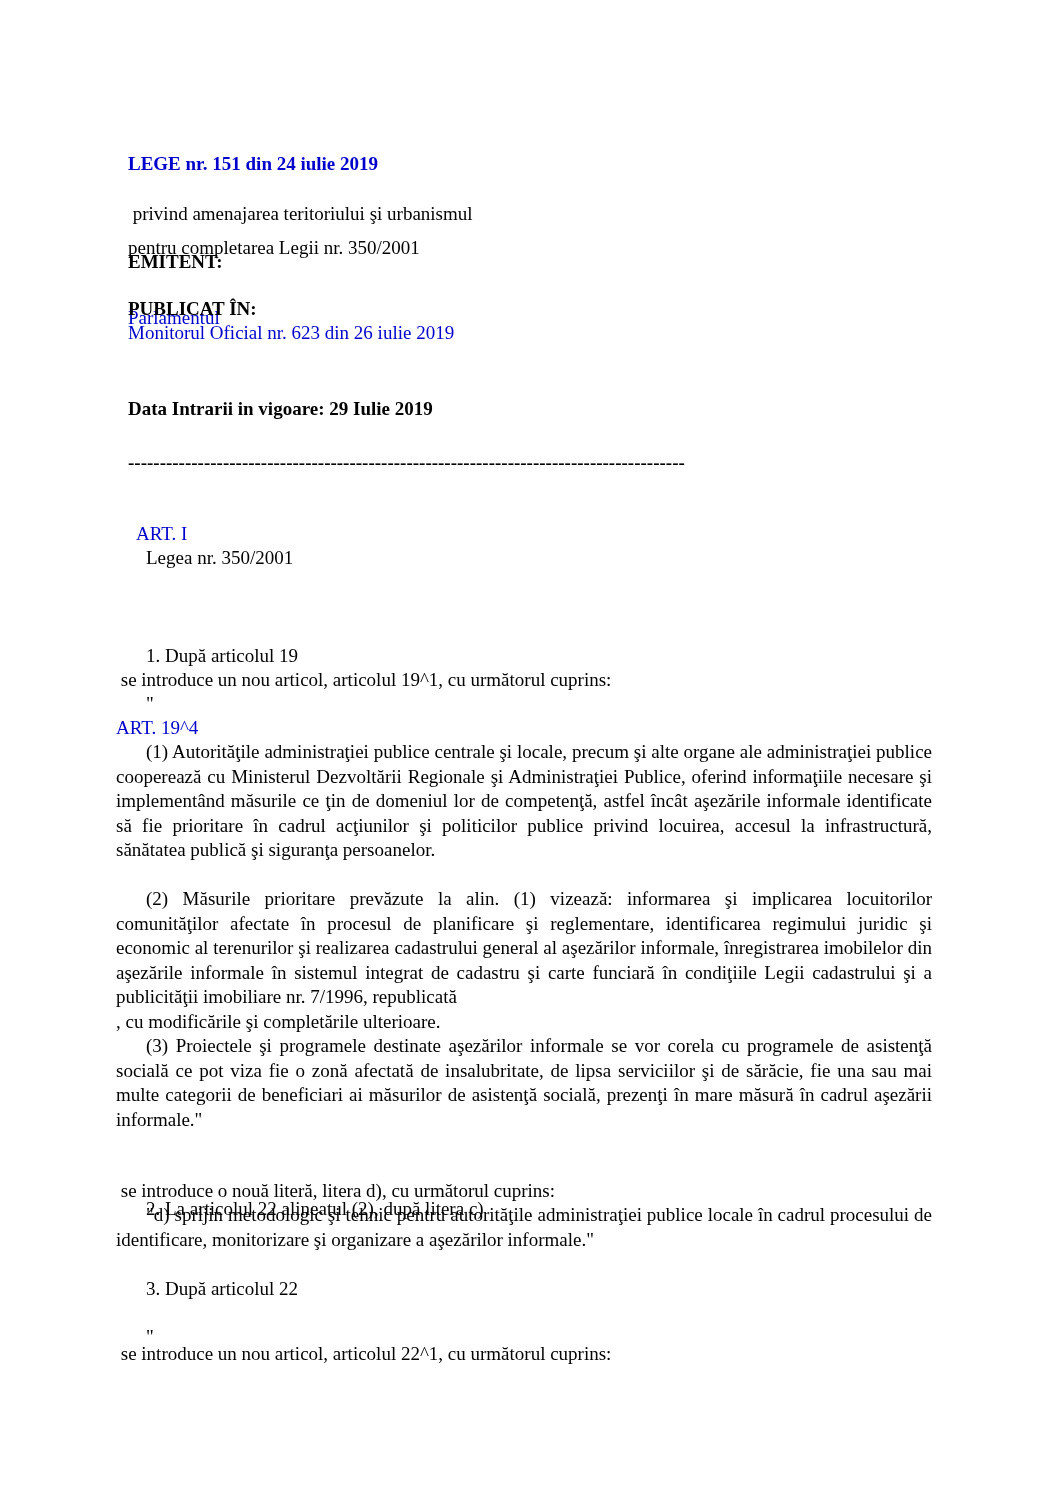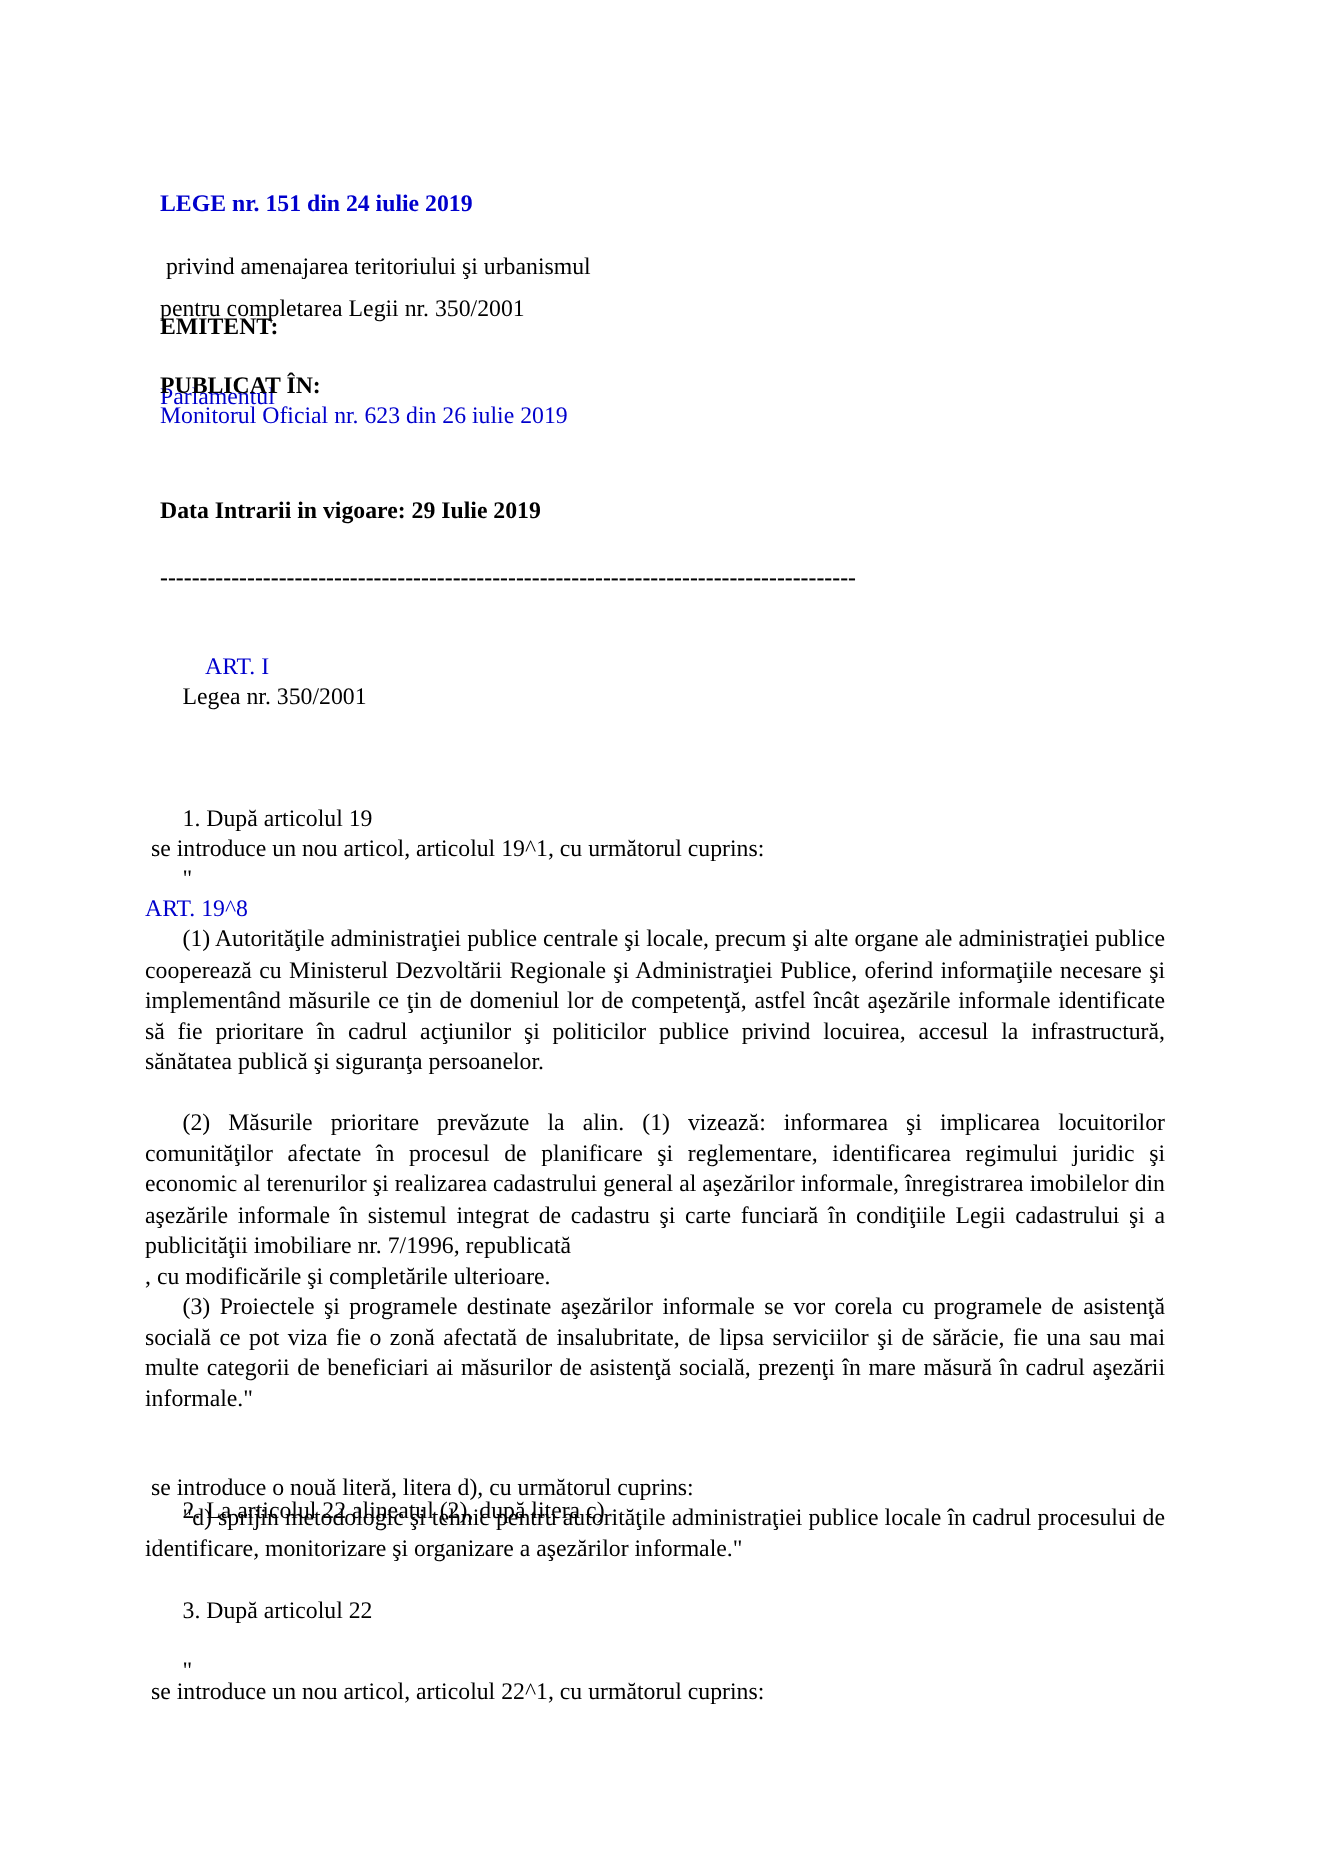--- a/index.html
+++ b/index.html
@@ -25,29 +25,29 @@
 
   <div class="blk bold" style="top:250px;">EMITENT:</div>
   <div class="blk blue" style="top:273px;margin-top:33px;">Parlamentul</div>
   <div class="blk bold" style="top:297px;">PUBLICAT ÎN:</div>
   <div class="blk blue" style="top:321px;">Monitorul Oficial nr. 623 din 26 iulie 2019</div>
 
   <div class="blk bold" style="top:397px;text-align:right;">Data Intrarii in vigoare: 29 Iulie 2019</div>
 
   <div class="sep">----------------------------------------------------------------------------------------</div>
 
-  <div class="blk blue" style="top:522px; left:164px;text-align:center;">ART. I</div>
+  <div class="blk blue" style="top:522px; left:136px;text-align:center;">ART. I</div>
   <div class="blk" style="top:546px; left:146px;">Legea nr. 350/2001</div>
 
 
   <div class="blk" style="top:644px; left:146px;text-align:right;">1. După articolul 19</div>
   <div class="blk" style="top:668px; left:116px; white-space: pre;"> se introduce un nou articol, articolul 19^1, cu următorul cuprins:</div>
   <div class="blk" style="top:692px; left:146px;">"</div>
 
-  <div class="blk blue" style="top:716px; left:116px;">ART. 19^8</div>
+  <div class="blk blue" style="top:716px; left:116px;">ART. 19^4</div>
 
   <div class="body-text j ind" style="top:740px;">(1) Autorităţile administraţiei publice centrale şi locale, precum şi alte organe ale administraţiei publice cooperează cu Ministerul Dezvoltării Regionale şi Administraţiei Publice, oferind informaţiile necesare şi implementând măsurile ce ţin de domeniul lor de competenţă, astfel încât aşezările informale identificate să fie prioritare în cadrul acţiunilor şi politicilor publice privind locuirea, accesul la infrastructură, sănătatea publică şi siguranţa persoanelor.</div>
   <div class="body-text j ind" style="top:887px;">(2) Măsurile prioritare prevăzute la alin. (1) vizează: informarea şi implicarea locuitorilor comunităţilor afectate în procesul de planificare şi reglementare, identificarea regimului juridic şi economic al terenurilor şi realizarea cadastrului general al aşezărilor informale, înregistrarea imobilelor din aşezările informale în sistemul integrat de cadastru şi carte funciară în condiţiile Legii cadastrului şi a publicităţii imobiliare nr. 7/1996, republicată</div>
   <div class="body-text" style="top:1010px;">, cu modificările şi completările ulterioare.</div>
   <div class="body-text j ind" style="top:1034px;">(3) Proiectele şi programele destinate aşezărilor informale se vor corela cu programele de asistenţă socială ce pot viza fie o zonă afectată de insalubritate, de lipsa serviciilor şi de sărăcie, fie una sau mai multe categorii de beneficiari ai măsurilor de asistenţă socială, prezenţi în mare măsură în cadrul aşezării informale."</div>
 
   <div class="blk" style="top:1197px; left:146px;text-align:center;">2. La articolul 22 alineatul (2), după litera c)</div>
   <div class="blk" style="top:1179px; left:116px; white-space: pre;"> se introduce o nouă literă, litera d), cu următorul cuprins:</div>
   <div class="body-text j ind" style="top:1203px;">"d) sprijin metodologic şi tehnic pentru autorităţile administraţiei publice locale în cadrul procesului de identificare, monitorizare şi organizare a aşezărilor informale."</div>
 

